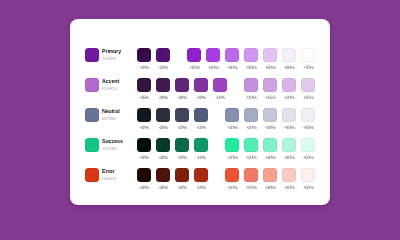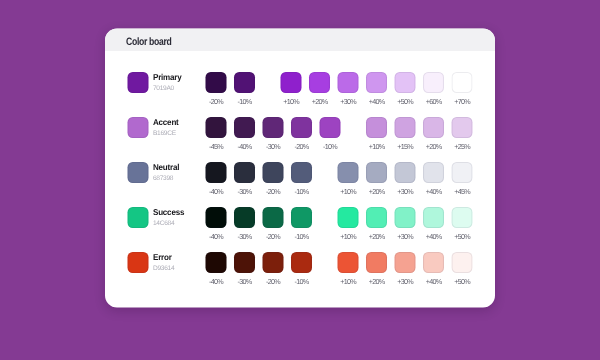--- a/index.html
+++ b/index.html
@@ -27,23 +27,20 @@
   .cell .csw{width:14px;height:14px;border-radius:3.5px;
              box-shadow:inset 0 0 0 0.7px rgba(32,32,70,.085);}
   .cell .clb{margin-top:4.2px;font-size:4.8px;color:#5f5f6b;text-align:center;
              line-height:5px;letter-spacing:-0.5px;white-space:nowrap;}
 </style>
 </head>
 <body style="background: rgb(132, 58, 147);">
 
 <div id="stage">
   <div class="card">
-    <div class="card-header">
-      <div class="card-title">Color board</div>
-    </div>
     <div class="card-body">
       <div class="prow" style="top:14.5px">
         <div class="sw base-sw" style="background-color: rgb(112, 25, 160);"></div>
         <div class="meta">
           <div class="pname">Primary</div>
           <div class="phex">7019A0</div>
         </div>
         <div class="cell" style="left:67px">
           <div class="csw" style="background-color: rgb(50, 11, 72);"></div>
           <div class="clb">-20%</div>

